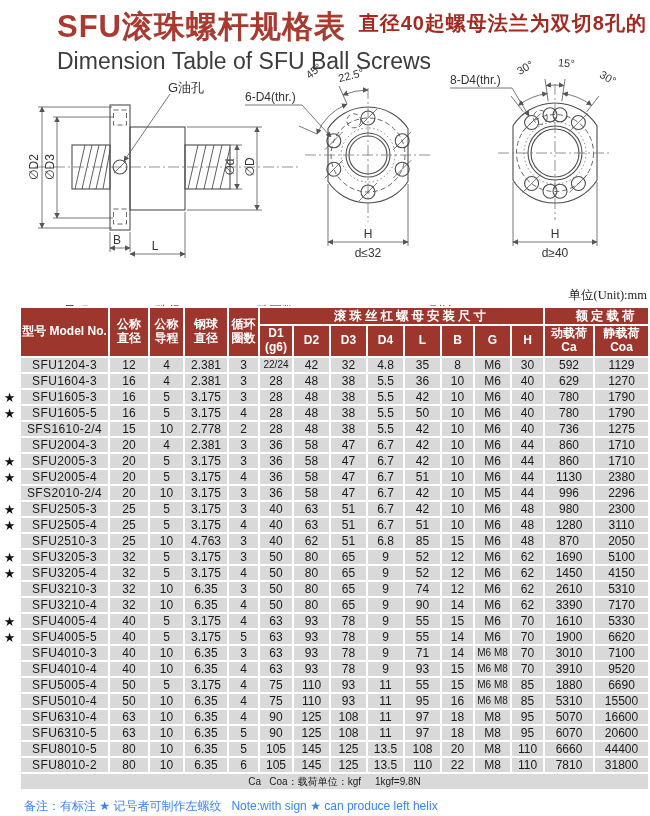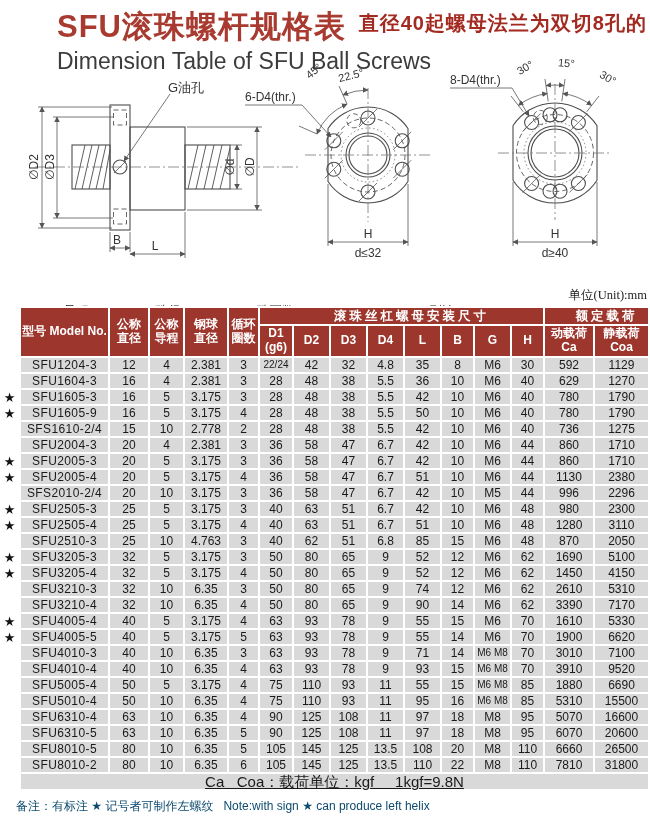--- a/index.html
+++ b/index.html
@@ -37,24 +37,24 @@
      border:2px solid #fff;padding:0;white-space:pre-line;vertical-align:middle;}
   .gh{font-size:12.5px;letter-spacing:3px;padding-left:20px;}
   tr.hr1{height:18px;} tr.hr2{height:32px;border-radius:16px;}
   td{background:#d9d9d9;color:#1a1a1a;font-size:12px;text-align:center;height:14px;
      border:2px solid #fff;padding:0;line-height:1;vertical-align:middle;}
   tbody tr{height:16px;}
   td.model{letter-spacing:.4px;}
   td.sm{font-size:10px;}
   .star-cell,th.star-cell{background:transparent;border:none;color:#111;
      font-size:13px;text-align:center;padding:0;}
-  td.foot{white-space:pre;height:15px;font-size:15px;text-decoration:underline;}
+  td.foot{white-space:pre;height:15px;font-size:10px;}
 
   
-  .footnote{position:absolute;left:16px;top:798px;font-size:12px;color:#0c4a6e;white-space:pre;}
+  .footnote{position:absolute;left:24px;top:798px;font-size:12px;color:#3b82f6;white-space:pre;}
 </style>
 </head>
 <body>
 
 <div class="title-cn">SFU滚珠螺杆规格表</div>
 <div class="title-en">Dimension Table of SFU Ball Screws</div>
 <div class="note-right">直径40起螺母法兰为双切8孔的</div>
 
 <svg id="drawings" width="650" height="212" viewBox="0 0 650 212">
   <defs>
@@ -302,21 +302,21 @@
         <td>5.5</td>
         <td>42</td>
         <td>10</td>
         <td>M6</td>
         <td>40</td>
         <td>780</td>
         <td>1790</td>
       </tr>
       <tr>
         <td class="star-cell">★</td>
-        <td class="model">SFU1605-9</td>
+        <td class="model">SFU1605-5</td>
         <td>16</td>
         <td>5</td>
         <td>3.175</td>
         <td>4</td>
         <td>28</td>
         <td>48</td>
         <td>38</td>
         <td>5.5</td>
         <td>50</td>
         <td>10</td>
@@ -694,21 +694,21 @@
         <td>5</td>
         <td>105</td>
         <td>145</td>
         <td>125</td>
         <td>13.5</td>
         <td>108</td>
         <td>20</td>
         <td>M8</td>
         <td>110</td>
         <td>6660</td>
-        <td>26500</td>
+        <td>44400</td>
       </tr>
       <tr>
         <td class="star-cell"></td>
         <td class="model">SFU8010-2</td>
         <td>80</td>
         <td>10</td>
         <td>6.35</td>
         <td>6</td>
         <td>105</td>
         <td>145</td>

